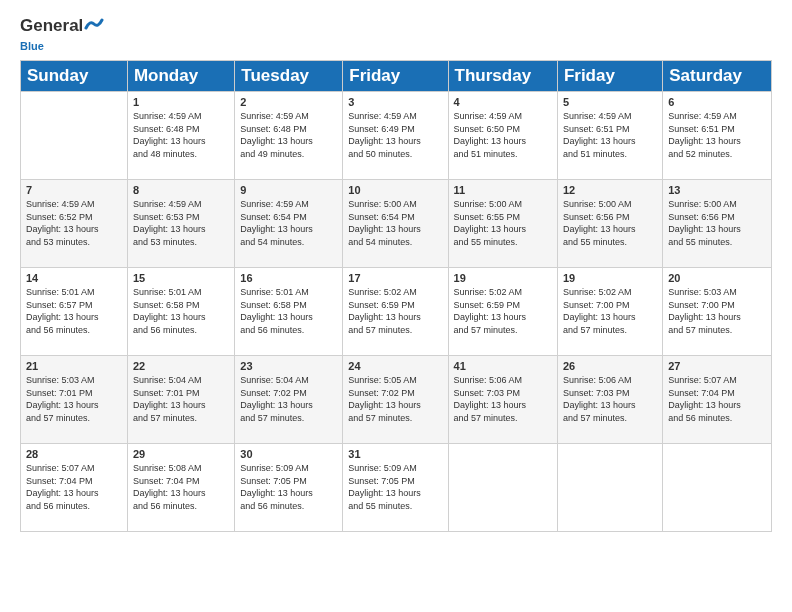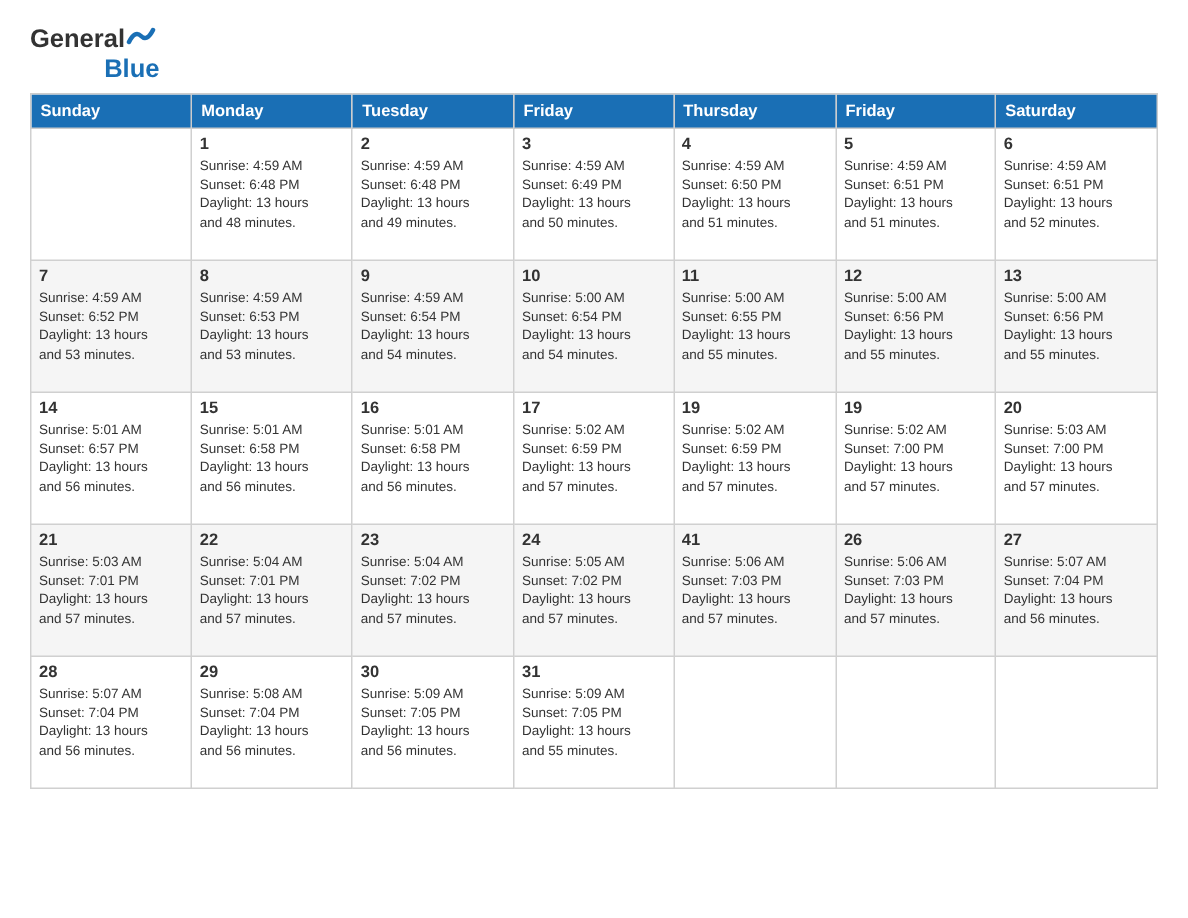--- a/index.html
+++ b/index.html
@@ -17,21 +17,21 @@
     }
     .header-section {
       display: flex;
       align-items: flex-start;
       justify-content: space-between;
       margin-bottom: 6px;
     }
     .logo {
       display: flex;
       flex-direction: column;
-      align-items: flex-end;
+      align-items: flex-start;
     }
     .logo-general { color: #333; }
     .logo-blue { color: #1a6fb5; }
     .title-section {
       text-align: right;
     }
     .month-title {
       font-size: 32px;
       font-weight: bold;
       color: #333;
@@ -44,21 +44,21 @@
     .calendar {
       width: 100%;
       border-collapse: collapse;
       font-size: 9.5px;
     }
     .calendar th {
       background-color: #1a6fb5;
       color: #fff;
       text-align: left;
       padding: 5px 6px;
-      font-size: 11px;
+      font-size: 17px;
       border: 1px solid #ccc;
     }
     .calendar td {
       border: 1px solid #d0d0d0;
       vertical-align: top;
       padding: 4px 5px;
       width: 113px;
       height: 88px;
     }
     .day-number {
@@ -83,21 +83,21 @@
 <div class="page">
   <div class="header-section">
     <div class="logo">
       <div style="display:flex;align-items:center;">
         <span class="logo-general" style="font-size:17px;font-weight:bold;color:#333;">General</span>
         <svg width="22" height="16" viewBox="0 0 22 16" style="margin-left:1px;margin-top:-4px;">
           <path d="M2,12 Q6,4 10,8 Q14,12 18,4" fill="none" stroke="#1a6fb5" stroke-width="3" stroke-linecap="round"></path>
         </svg>
       </div>
       <div>
-        <span class="logo-blue" style="font-size:17px;font-weight:bold;color:#1a6fb5;margin-left:0;margin-top:16px;">Blue</span>
+        <span class="logo-blue" style="font-size:11px;font-weight:bold;color:#1a6fb5;margin-left:0;margin-top:16px;">Blue</span>
       </div>
     </div>
     <div class="title-section">
     </div>
   </div>
 
   <table class="calendar">
     <thead>
       <tr>
         <th>Sunday</th>

